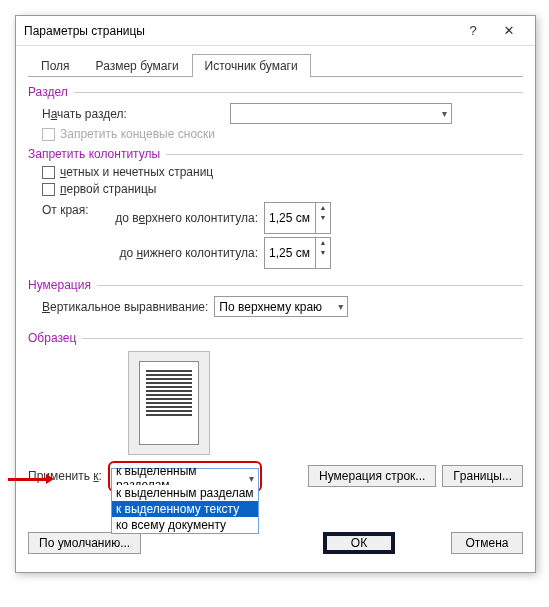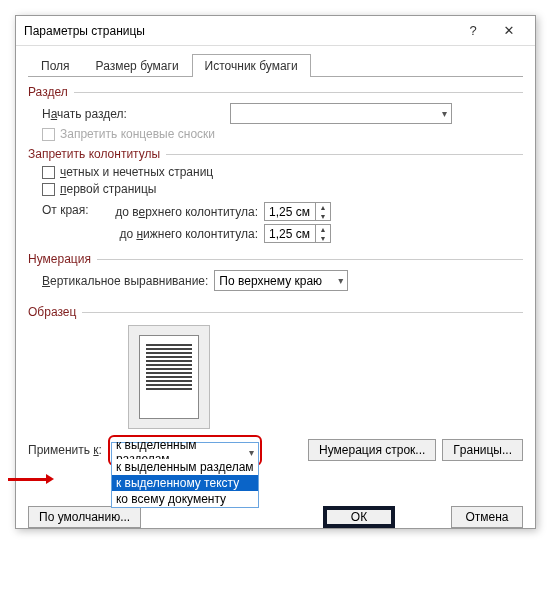--- a/index.html
+++ b/index.html
@@ -1,42 +1,42 @@
 <!DOCTYPE html>
 <html><head>
 <meta charset="utf-8">
 <style>
 * { box-sizing: border-box; font-family: "Segoe UI", Tahoma, sans-serif; font-size: 12px; }
 body { margin: 0; background: #fff; padding: 15px; }
 .window { width: 521px; border: 1px solid #999; background: #fff; box-shadow: 2px 2px 8px rgba(0,0,0,0.25); position: relative; }
 .titlebar { display: flex; align-items: center; height: 30px; padding: 0 8px; border-bottom: 1px solid #ddd; }
 .titlebar .title { flex: 1; color: #000; }
 .titlebar .tbtn { width: 36px; text-align: center; font-size: 13px; color: #333; cursor: default; }
-.body { padding: 8px 12px 0; }
+.body { padding: 8px 12px 18px; }
 .tabs { display: flex; border-bottom: 1px solid #aaa; margin-bottom: 8px; }
 .tab { padding: 4px 12px; border: 1px solid transparent; border-bottom: none; margin-bottom: -1px; color: #333; }
 .tab.active { border-color: #aaa; background: #fff; }
 .group { margin-bottom: 6px; }
 .group-rule { display: flex; align-items: center; gap: 6px; margin-bottom: 4px; }
-.group-rule .l { color: #7f1d1d; }
+.group-rule .l { color: #a21caf; }
 .group-rule .line { flex: 1; height: 1px; background: #ccc; }
 .row { display: flex; align-items: center; gap: 6px; margin: 3px 0 3px 14px; }
 .label { color: #333; }
 .label .ul { text-decoration: underline; }
 .select { flex: 0 0 auto; display: inline-flex; align-items: center; border: 1px solid #999; background: #fff; height: 21px; padding: 0 4px; position: relative; }
 .select .arrow { margin-left: auto; padding-left: 6px; color: #555; font-size: 10px; }
 .select.w210 { width: 222px; }
 .select.w163 { width: 134px; }
 .checkbox { display: flex; align-items: center; gap: 5px; }
 .checkbox .box { width: 13px; height: 13px; border: 1px solid #666; background: #fff; }
 .checkbox.disabled .box { border-color: #bbb; }
 .checkbox.disabled .label { color: #aaa; }
 .right-align { display: flex; align-items: center; gap: 6px; margin: 3px 0; }
 .right-align .label { flex: 0 0 152px; text-align: right; }
-.stepper { display: flex; border: 1px solid #999; height: 19px; }
+.stepper { display: flex; border: 1px solid #999; height: 32px; }
 .stepper input { width: 50px; border: none; padding: 0 4px; outline: none; }
 .stepper .spins { display: flex; flex-direction: column; border-left: 1px solid #999; }
 .stepper .sp { width: 14px; height: 10px; text-align: center; font-size: 7px; line-height: 9px; cursor: default; color: #444; }
 .preview { margin: 6px 0 6px 100px; width: 82px; height: 104px; border: 1px solid #bbb; background: #eee; display: flex; align-items: center; justify-content: center; }
 .page { width: 60px; height: 84px; background: #fff; border: 1px solid #888; padding: 8px 6px; display: flex; flex-direction: column; gap: 2px; }
 .page .ln { height: 2px; background: #444; }
 .hl-wrap { border: 2px solid #d40000; border-radius: 6px; padding: 1px; display: inline-block; position: relative; }
 .hl-wrap .select { border: 1px solid #6aa5e0; }
 .dropdown-list { position: absolute; top: 22px; left: 1px; right: 1px; border: 1px solid #6aa5e0; border-top: none; background: #fff; z-index: 10; }
 .dropdown-list .opt { padding: 1px 4px; color: #000; }

